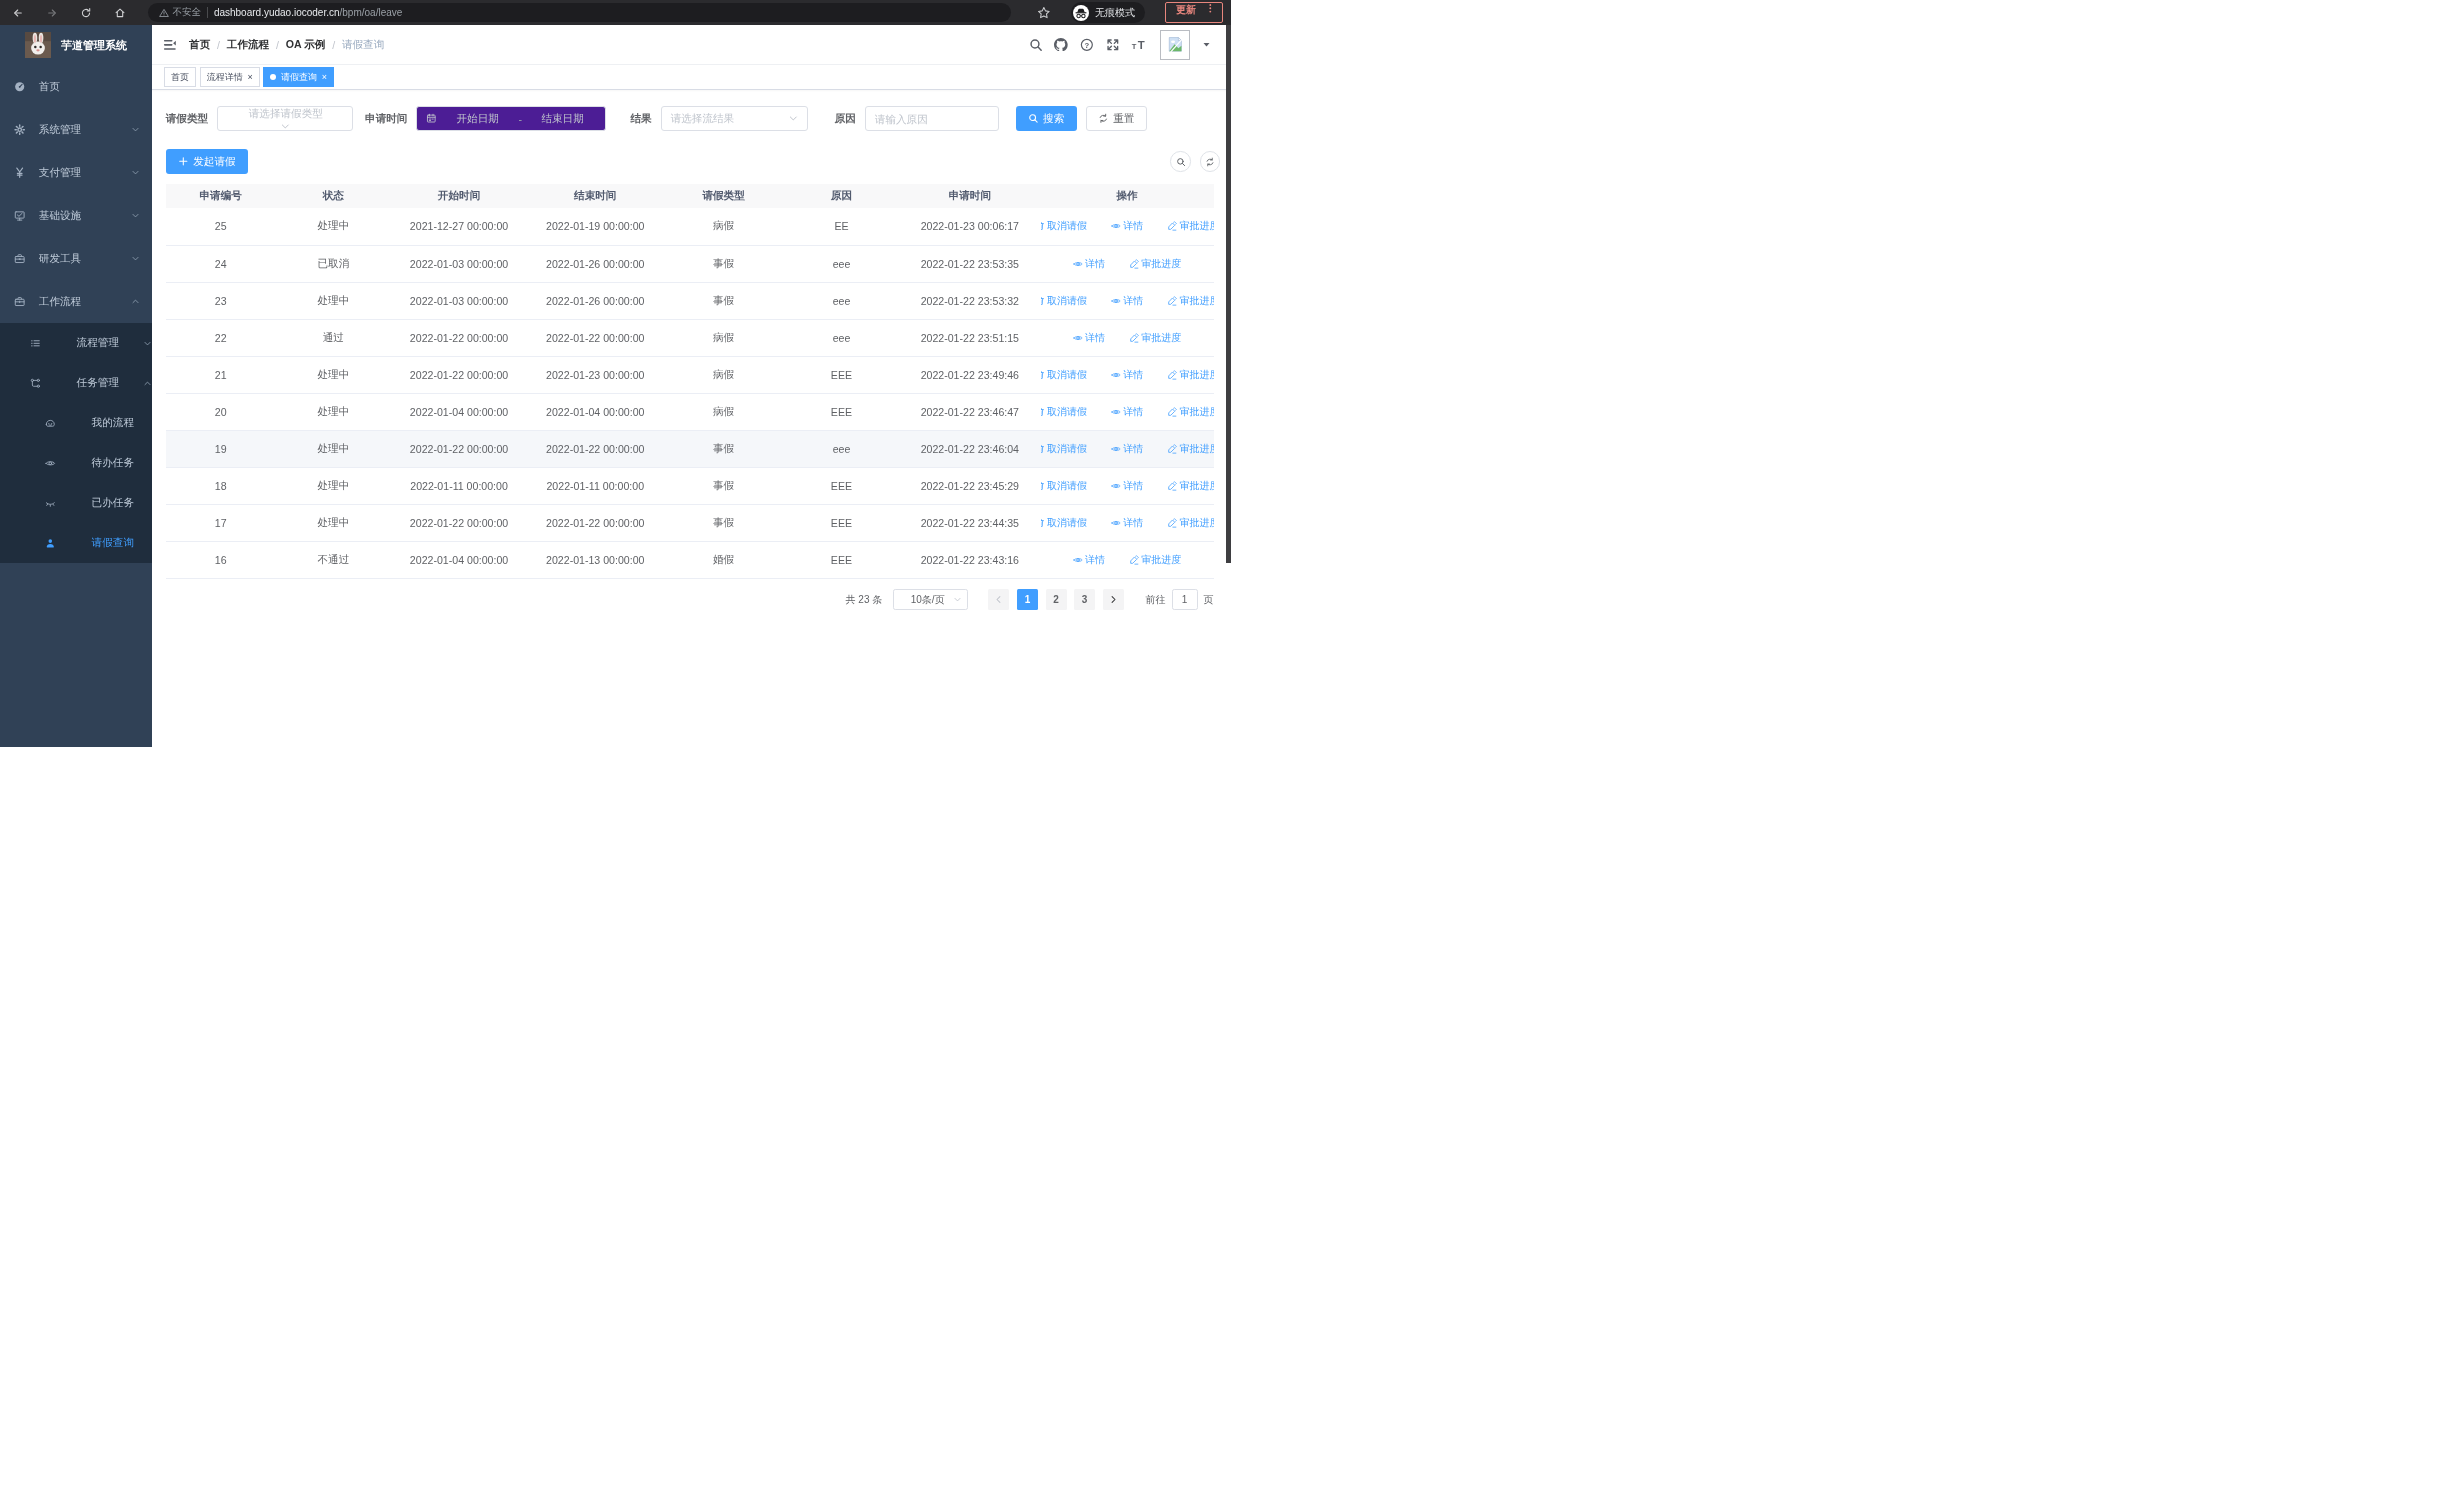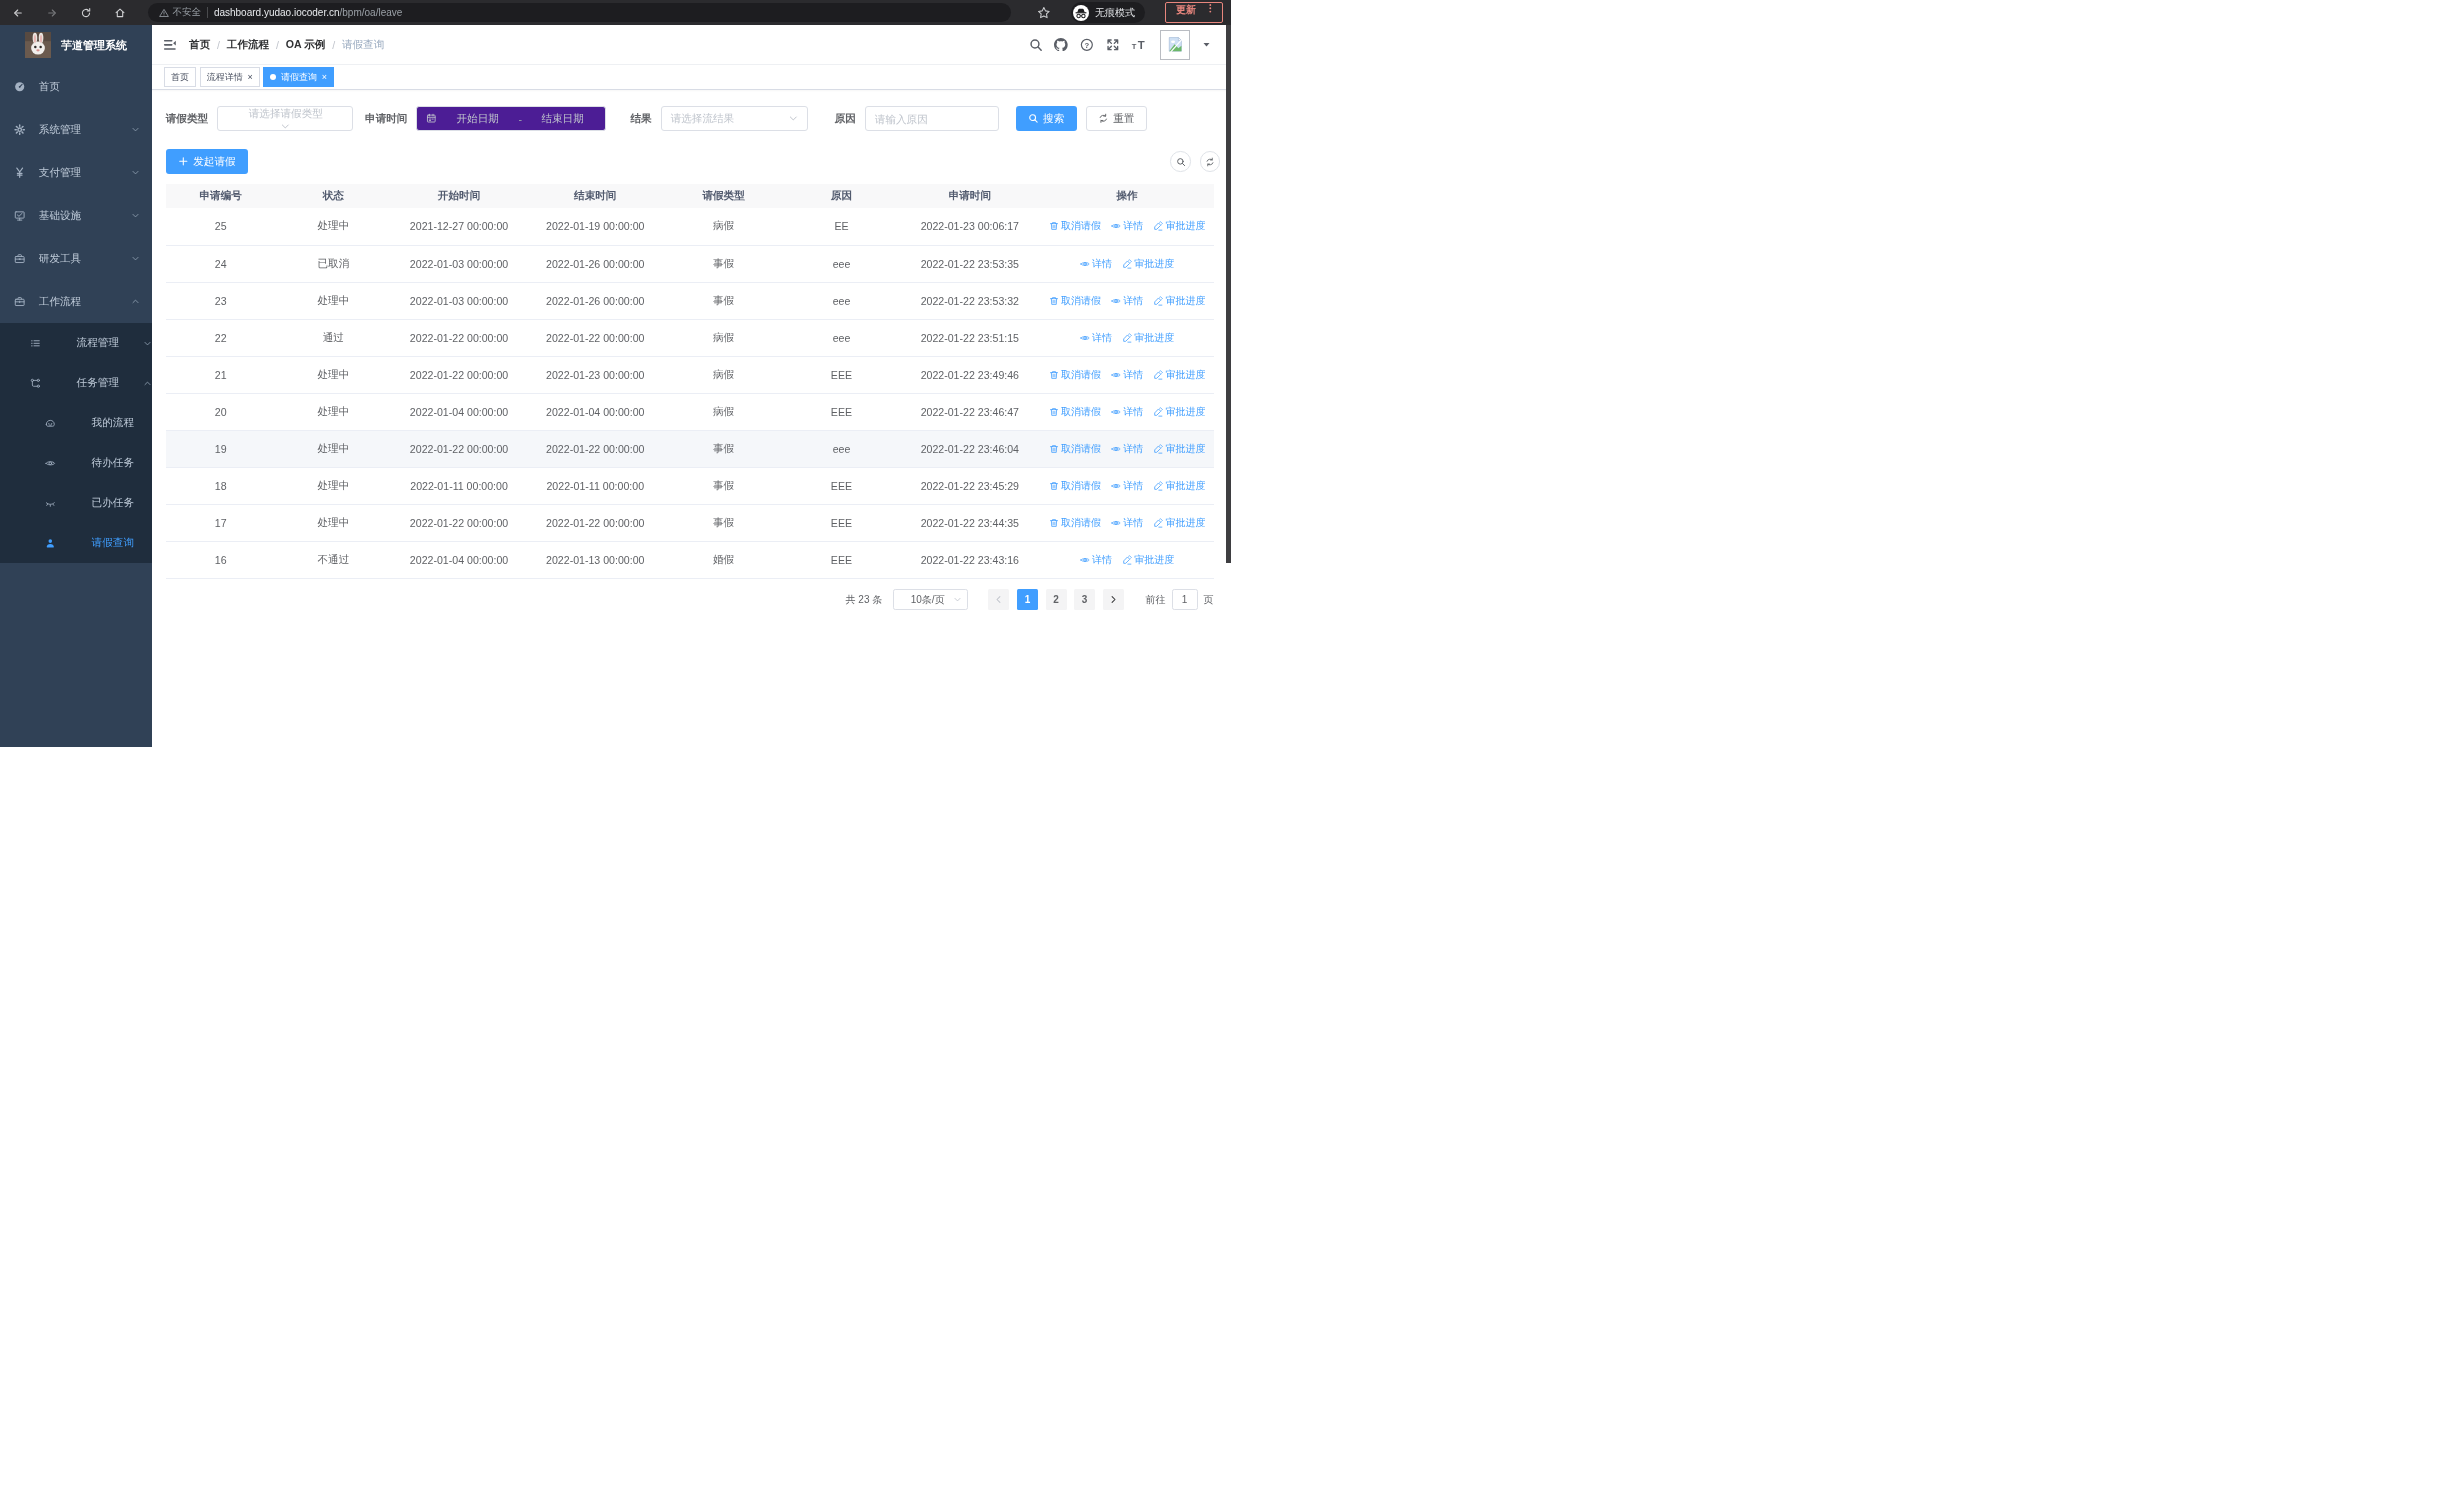--- a/index.html
+++ b/index.html
@@ -89,21 +89,21 @@
   .toolbar { display:flex; align-items:center; margin-bottom:10px; }
   .tool-right { margin-left:auto; display:flex; gap:9px; margin-right:-6.8px; }
   .icon-circle { width:20.5px; height:20.5px; border-radius:50%; border:0.8px solid #dfe3e8; background:#fff; display:flex; align-items:center; justify-content:center; color:#5f6368; cursor:pointer; }
   .icon-circle .ic { width:10px; height:10px; }
 
   
   table { width:100%; border-collapse:collapse; table-layout:fixed; }
   thead th { background:#f8f8f9; color:#515a6e; font-weight:700; font-size:10.6px; height:24px; text-align:center; }
   tbody td { height:37px; color:#606266; font-size:10.6px; text-align:center; border-bottom:0.8px solid #ebeef5; white-space:nowrap; overflow:hidden; }
   tbody tr.hl { background:#f5f7fa; }
-  .ops { display:flex; align-items:center; justify-content:center; gap:10px; }
+  .ops { display:flex; align-items:center; justify-content:center; gap:24px; }
   .op { color:#409eff; font-size:10px; display:inline-flex; align-items:center; gap:2.3px; cursor:pointer; white-space:nowrap; }
   .op .ic { width:10px; height:10px; }
 
   
   .pager { display:flex; align-items:center; justify-content:flex-end; margin-top:10.6px; font-size:10px; color:#606266; }
   .pg-total { margin-right:10.6px; }
   .size-sel { width:75px; height:21px; border:0.8px solid #dcdfe6; border-radius:2.3px; background:#fff; display:flex; align-items:center; padding:0 5.3px 0 9px; color:#606266; margin-right:16.7px; cursor:pointer; }
   .size-sel .ph { flex:1; text-align:center; font-size:10px; }
   .size-sel .ic { width:9px; height:9px; color:#c0c4cc; }
   .pg-btn { min-width:21px; height:21px; border-radius:1.5px; background:#f4f4f5; color:#606266; display:inline-flex; align-items:center; justify-content:center; margin:0 3.8px; font-weight:700; cursor:pointer; font-size:10px; }

